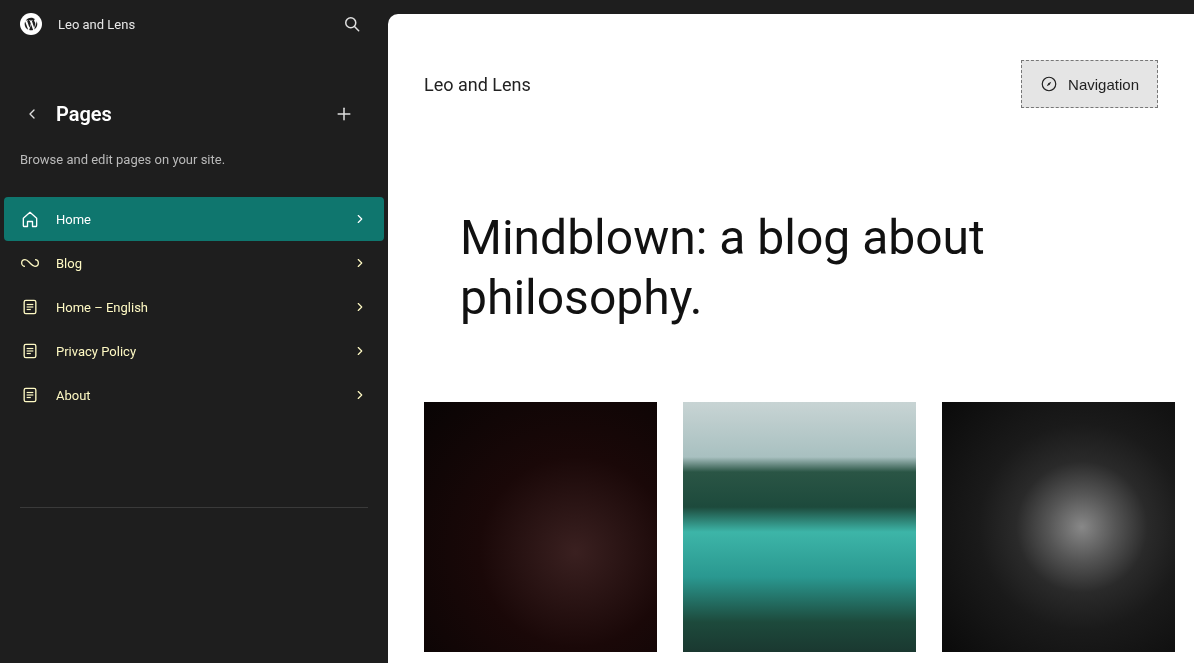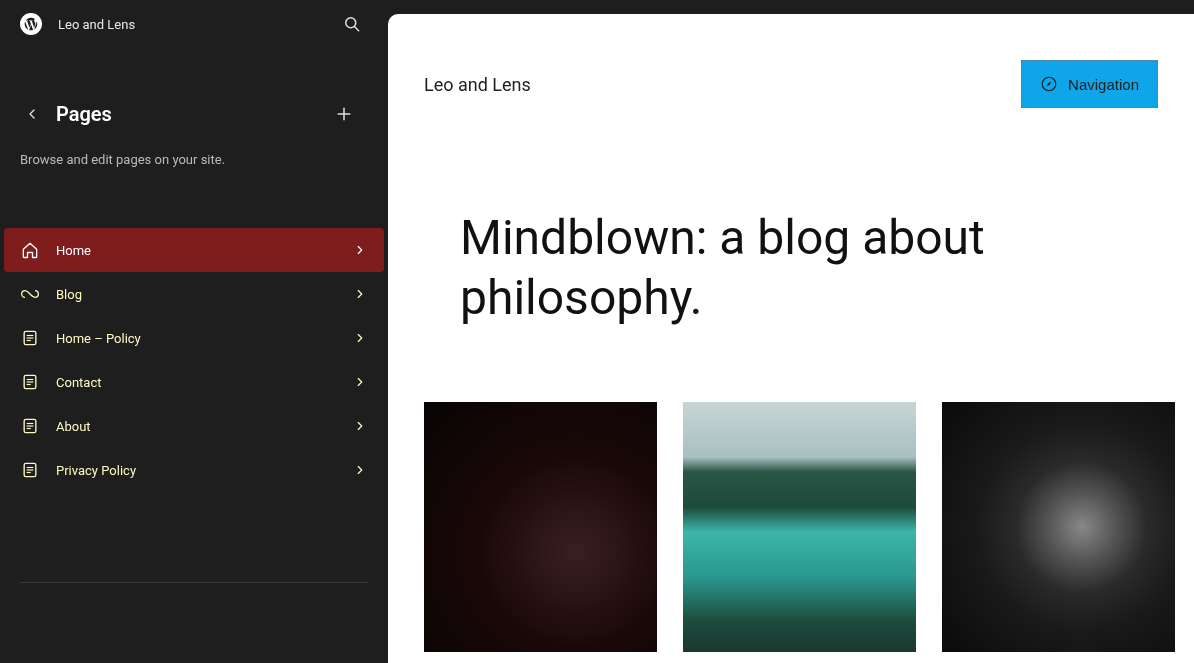--- a/index.html
+++ b/index.html
@@ -96,23 +96,22 @@
     .page-item {
       display: flex;
       align-items: center;
       padding: 12px 16px;
       gap: 16px;
       cursor: pointer;
       border-radius: 4px;
       color: #fef9c3;
     }
     .page-item.active {
-      background: #7f1d1d;
+      background: #0f766e;
       color: #fff;
-      margin-top: 31px;
     }
     .page-icon {
       width: 20px;
       height: 20px;
       display: flex;
       align-items: center;
       justify-content: center;
       flex-shrink: 0;
     }
     .page-label {
@@ -145,21 +144,21 @@
       align-items: center;
       justify-content: space-between;
       padding: 16px 36px 10px 36px;
     }
     .content-site-name {
       font-size: 18px;
       color: #222;
     }
     .nav-btn {
       border: 1px dashed #777;
-      background: #0ea5e9;
+      background: #e5e5e5;
       padding: 14px 18px;
       display: flex;
       align-items: center;
       gap: 10px;
       font-size: 15px;
       cursor: pointer;
       color: #222;
     }
     .compass-icon {
       width: 18px;
@@ -263,69 +262,53 @@
     </li>
     <li class="page-item">
       <span class="page-icon">
         <svg width="20" height="20" viewBox="0 0 24 24" fill="none">
             <rect x="5" y="4" width="14" height="16" rx="2" stroke="currentColor" stroke-width="1.6"></rect>
             <line x1="8" y1="9" x2="16" y2="9" stroke="currentColor" stroke-width="1.4"></line>
             <line x1="8" y1="12" x2="16" y2="12" stroke="currentColor" stroke-width="1.4"></line>
             <line x1="8" y1="15" x2="13" y2="15" stroke="currentColor" stroke-width="1.4"></line>
           </svg>
       </span>
-      <span class="page-label">Home – Policy</span>
+      <span class="page-label">Home – English</span>
       <span class="chevron-right">
         <svg width="14" height="14" viewBox="0 0 24 24" fill="none">
             <path d="M9 6l6 6-6 6" stroke="currentColor" stroke-width="2" stroke-linecap="round" stroke-linejoin="round"></path>
           </svg>
       </span>
     </li>
     <li class="page-item">
       <span class="page-icon">
         <svg width="20" height="20" viewBox="0 0 24 24" fill="none">
             <rect x="5" y="4" width="14" height="16" rx="2" stroke="currentColor" stroke-width="1.6"></rect>
             <line x1="8" y1="9" x2="16" y2="9" stroke="currentColor" stroke-width="1.4"></line>
             <line x1="8" y1="12" x2="16" y2="12" stroke="currentColor" stroke-width="1.4"></line>
             <line x1="8" y1="15" x2="13" y2="15" stroke="currentColor" stroke-width="1.4"></line>
           </svg>
       </span>
-      <span class="page-label">Contact</span>
+      <span class="page-label">Privacy Policy</span>
       <span class="chevron-right">
         <svg width="14" height="14" viewBox="0 0 24 24" fill="none">
             <path d="M9 6l6 6-6 6" stroke="currentColor" stroke-width="2" stroke-linecap="round" stroke-linejoin="round"></path>
           </svg>
       </span>
     </li>
     <li class="page-item">
       <span class="page-icon">
         <svg width="20" height="20" viewBox="0 0 24 24" fill="none">
             <rect x="5" y="4" width="14" height="16" rx="2" stroke="currentColor" stroke-width="1.6"></rect>
             <line x1="8" y1="9" x2="16" y2="9" stroke="currentColor" stroke-width="1.4"></line>
             <line x1="8" y1="12" x2="16" y2="12" stroke="currentColor" stroke-width="1.4"></line>
             <line x1="8" y1="15" x2="13" y2="15" stroke="currentColor" stroke-width="1.4"></line>
           </svg>
       </span>
       <span class="page-label">About</span>
-      <span class="chevron-right">
-        <svg width="14" height="14" viewBox="0 0 24 24" fill="none">
-            <path d="M9 6l6 6-6 6" stroke="currentColor" stroke-width="2" stroke-linecap="round" stroke-linejoin="round"></path>
-          </svg>
-      </span>
-    </li>
-    <li class="page-item">
-      <span class="page-icon">
-        <svg width="20" height="20" viewBox="0 0 24 24" fill="none">
-            <rect x="5" y="4" width="14" height="16" rx="2" stroke="currentColor" stroke-width="1.6"></rect>
-            <line x1="8" y1="9" x2="16" y2="9" stroke="currentColor" stroke-width="1.4"></line>
-            <line x1="8" y1="12" x2="16" y2="12" stroke="currentColor" stroke-width="1.4"></line>
-            <line x1="8" y1="15" x2="13" y2="15" stroke="currentColor" stroke-width="1.4"></line>
-          </svg>
-      </span>
-      <span class="page-label">Privacy Policy</span>
       <span class="chevron-right">
         <svg width="14" height="14" viewBox="0 0 24 24" fill="none">
             <path d="M9 6l6 6-6 6" stroke="currentColor" stroke-width="2" stroke-linecap="round" stroke-linejoin="round"></path>
           </svg>
       </span>
     </li>
   </ul>
 
   <hr class="divider">
 </div>

